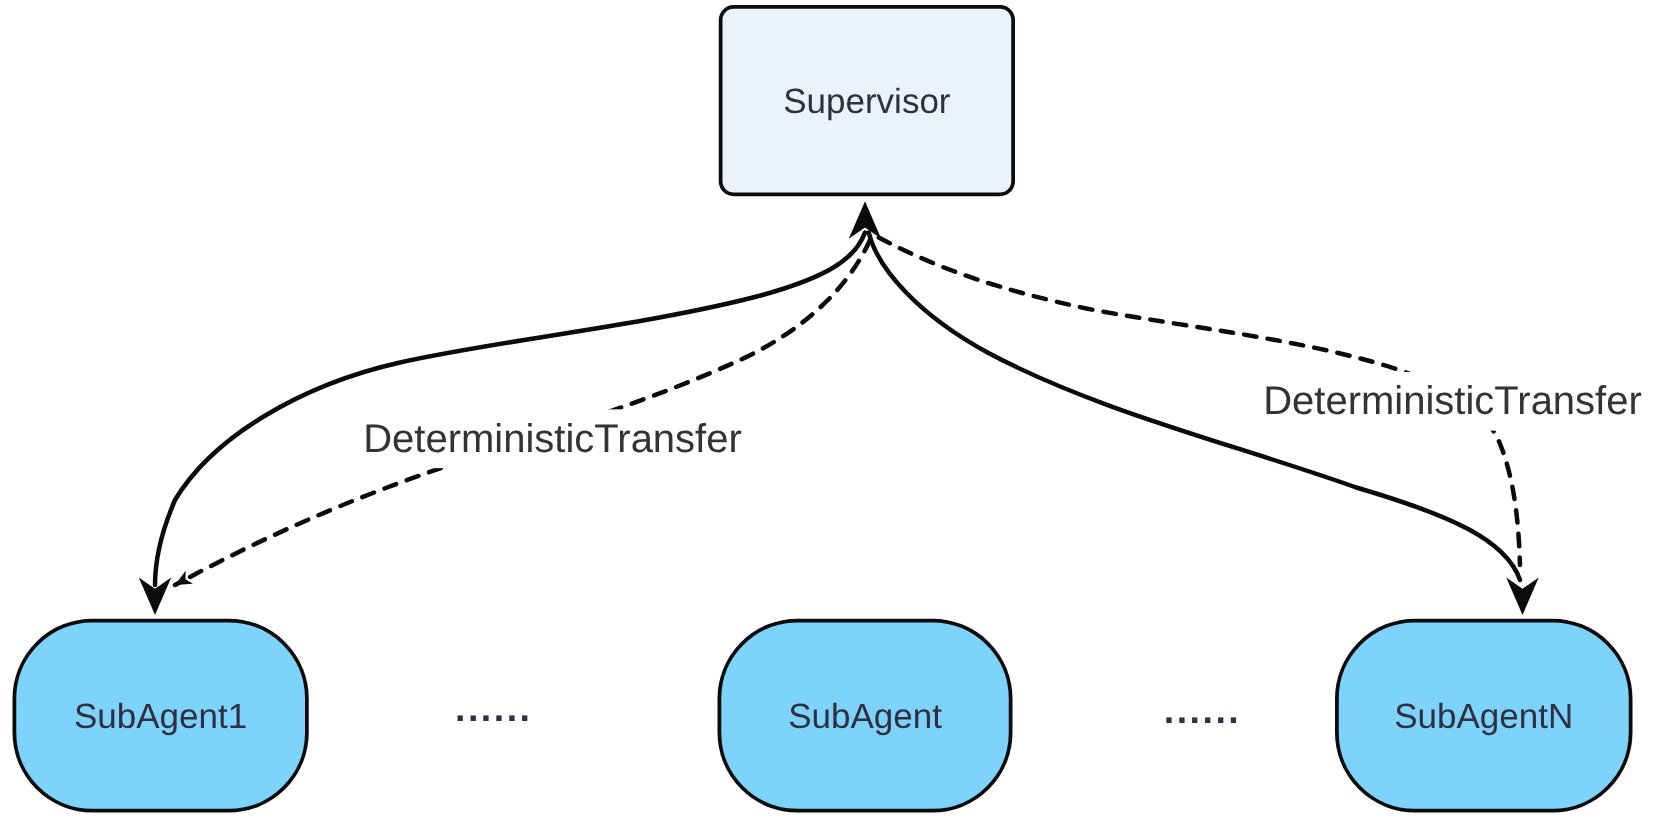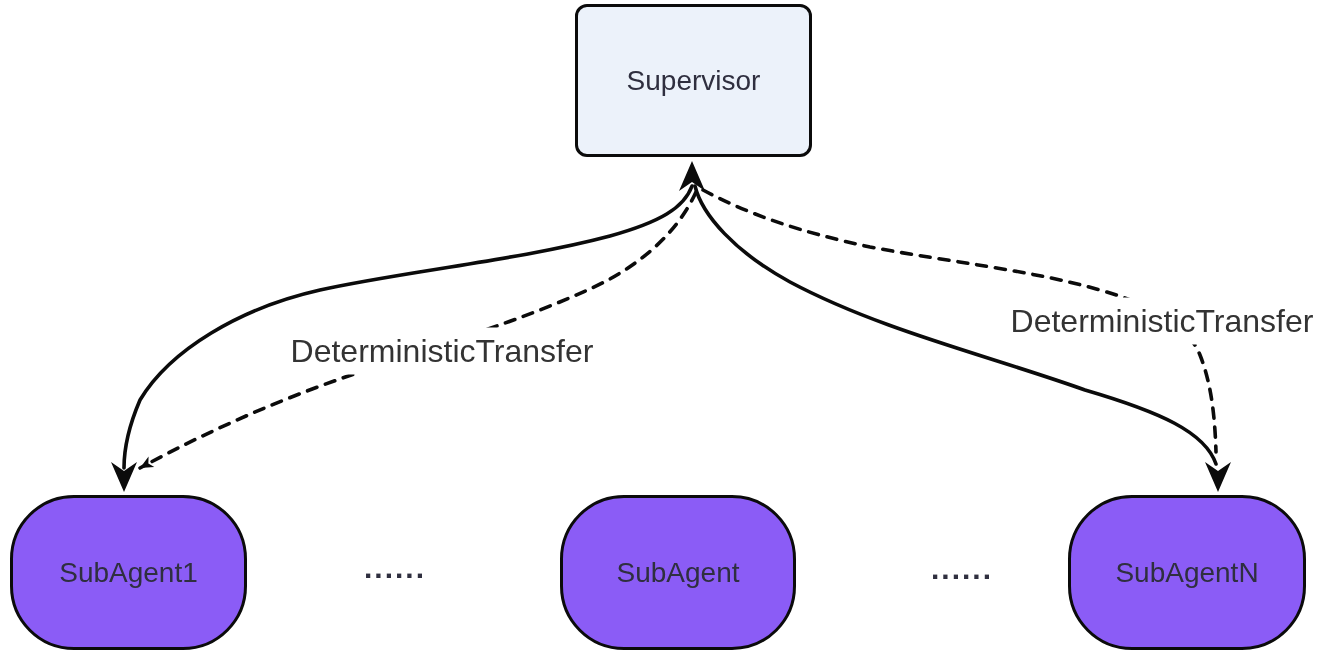--- a/index.html
+++ b/index.html
@@ -31,25 +31,25 @@
     color: #2f2f3f;
     text-align: center;
   }
   .node.supervisor {
     left: 575px; top: 4px; width: 237px; height: 153px;
     background: #ecf2fa;
     border-radius: 12px;
   }
   .node.subagent {
     top: 495px; width: 237px; height: 155px;
-    background: #8b5cf6;
+    background: #7dd3fc;
     border-radius: 64px;
   }
   #node-subagent1 { left: 10px; }
-  #node-subagent-mid { left: 560px; width: 236px; align-items: center; }
+  #node-subagent-mid { left: 574px; width: 236px; align-items: center; }
   #node-subagent-n { left: 1068px; width: 238px; }
   .edge-label {
     position: absolute;
     transform: translate(-50%, -50%);
     background: #ffffff;
     padding: 5px 8px;
     font-size: 32px;
     color: #333333;
     white-space: nowrap;
   }

